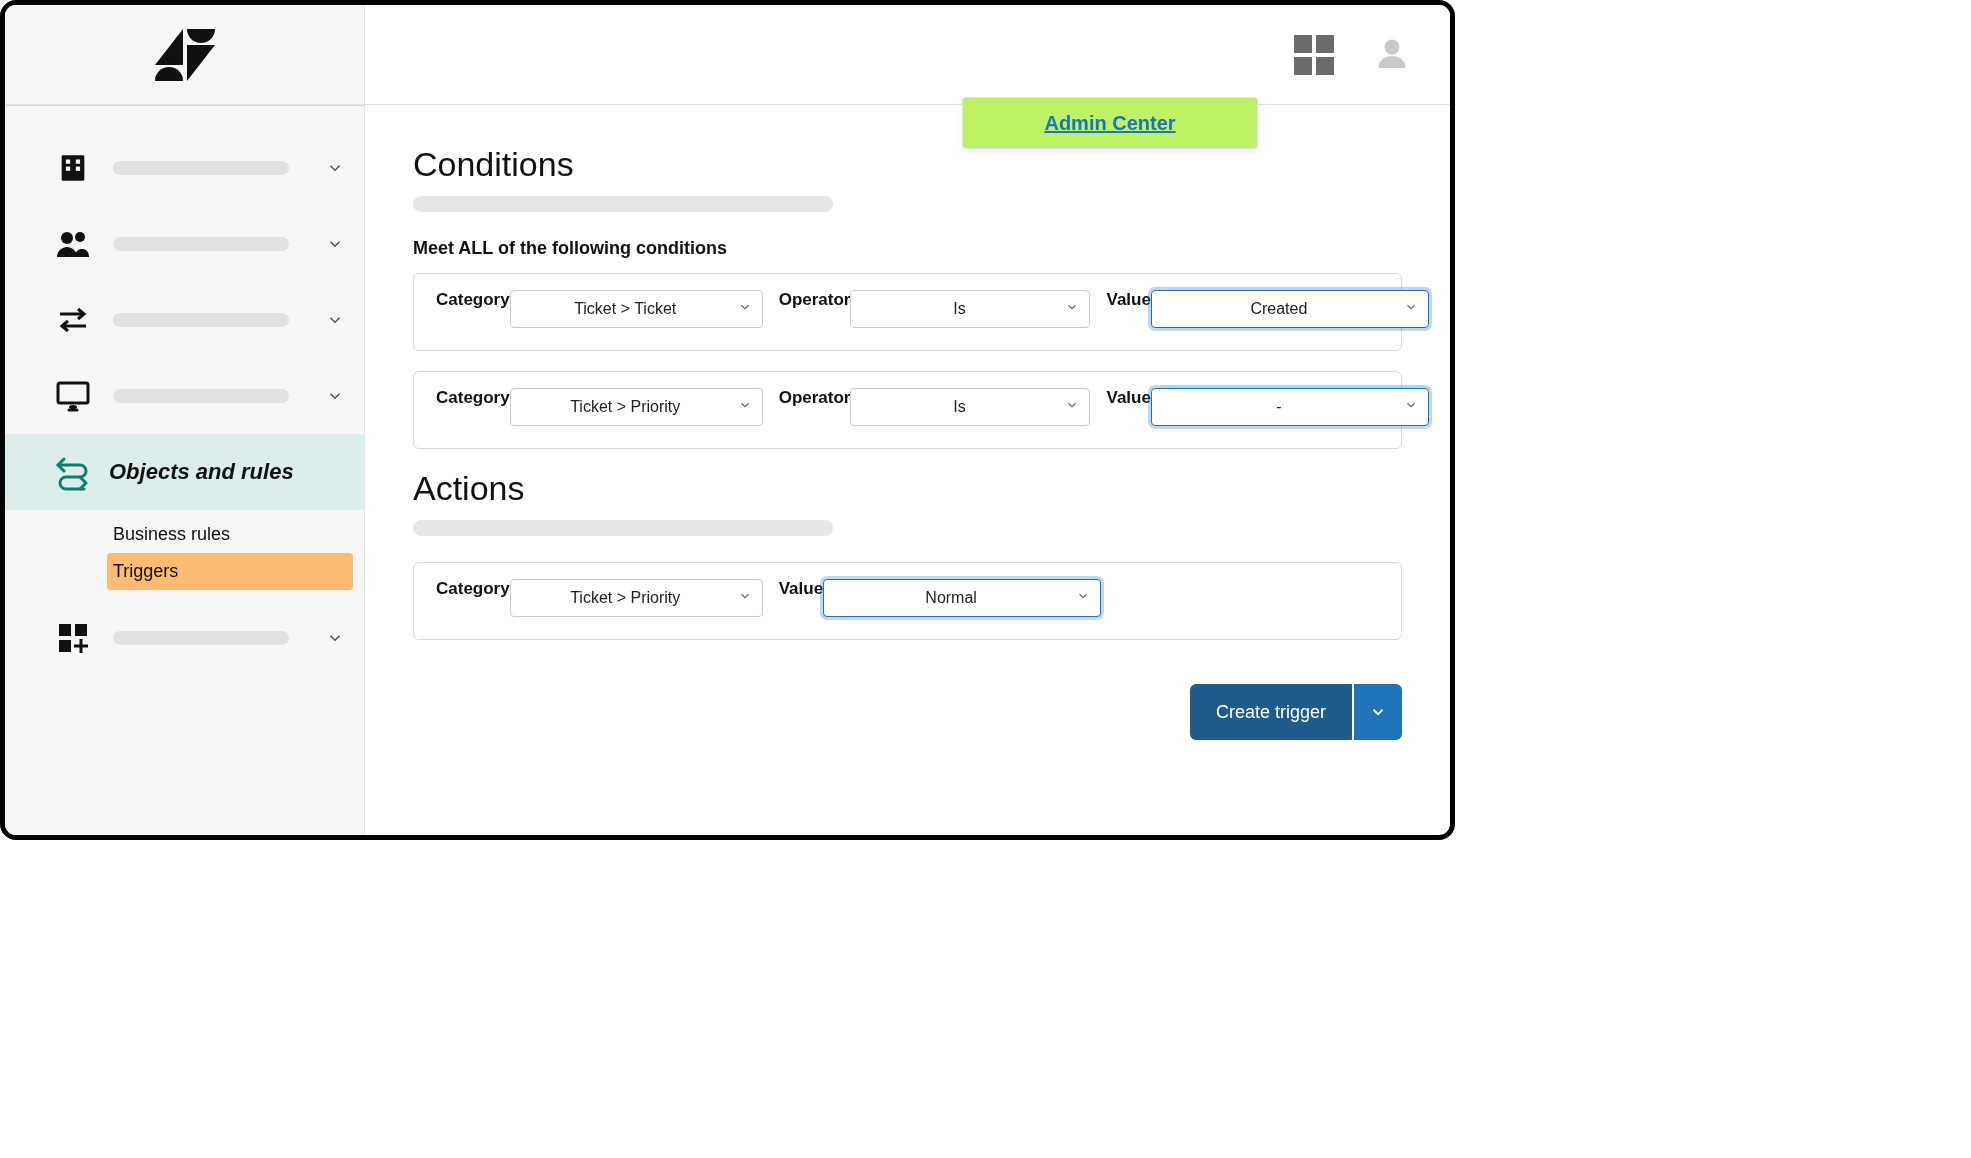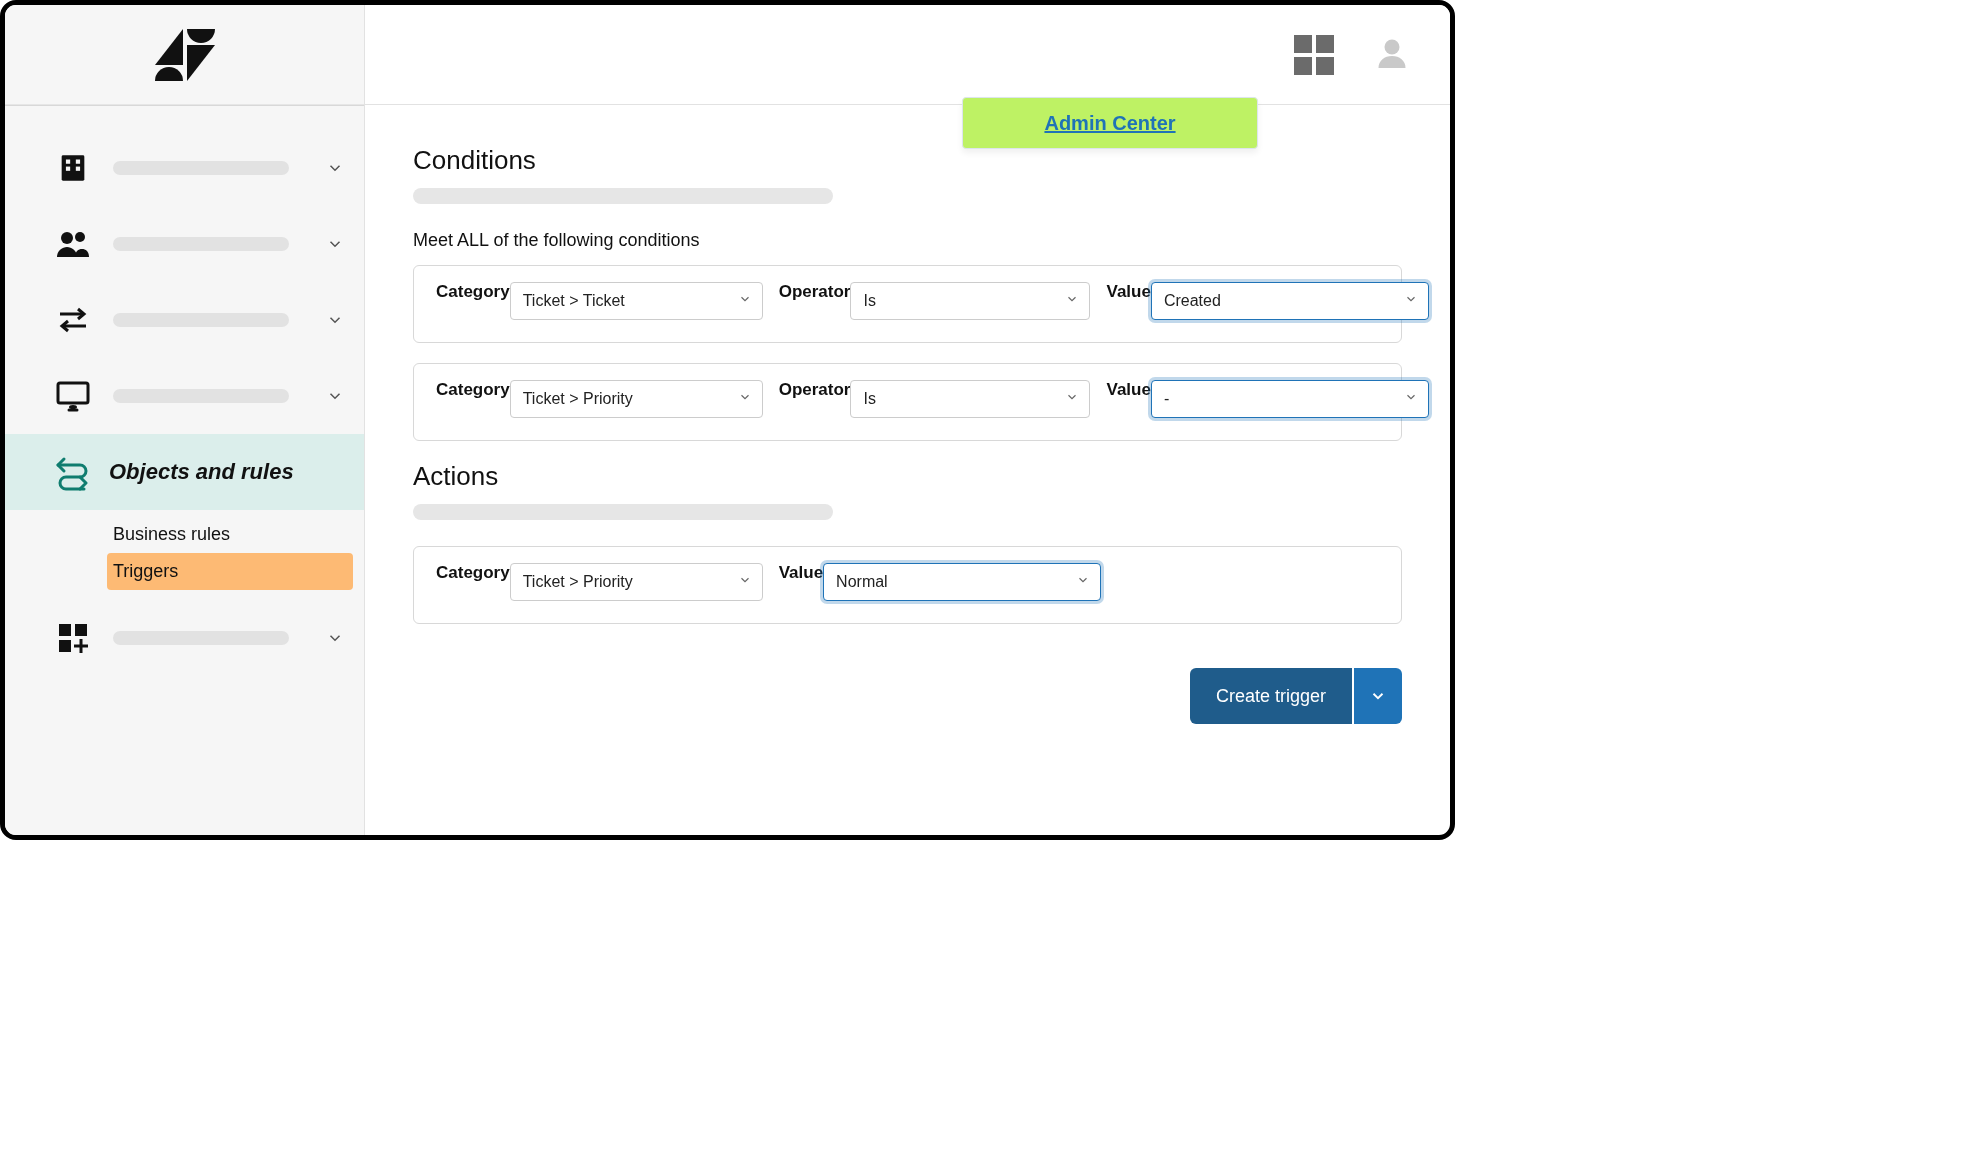--- a/index.html
+++ b/index.html
@@ -129,34 +129,35 @@
     text-decoration: underline;
   }
 
   
   .main {
     flex: 1;
     padding: 140px 48px 30px 48px;
     overflow: auto;
   }
   .section-title {
-    font-size: 26px;
+    font-size: 34px;
     font-weight: 400;
     margin-bottom: 12px;
   }
   .desc-placeholder {
     height: 16px;
     width: 420px;
     background: #e6e6e6;
     border-radius: 8px;
     margin-bottom: 26px;
   }
   .cond-label {
     font-size: 18px;
     margin-bottom: 14px;
+    font-weight: bold;
   }
   .condition-row {
     border: 1px solid #d8d8d8;
     border-radius: 6px;
     padding: 16px 22px 22px 22px;
     margin-bottom: 20px;
   }
   .field-group {
     display: flex;
     gap: 16px;
@@ -173,20 +174,21 @@
     position: relative;
     height: 38px;
     border: 1px solid #ccc;
     border-radius: 4px;
     background: #fff;
     display: flex;
     align-items: center;
     padding: 0 34px 0 12px;
     font-size: 16px;
     color: #222;
+    justify-content: center;
   }
   .select .caret {
     position: absolute;
     right: 10px;
     top: 50%;
     transform: translateY(-50%);
   }
   .select.focused {
     border: 1px solid #1f73b7;
     box-shadow: 0 0 0 3px rgba(31,115,183,0.28);

